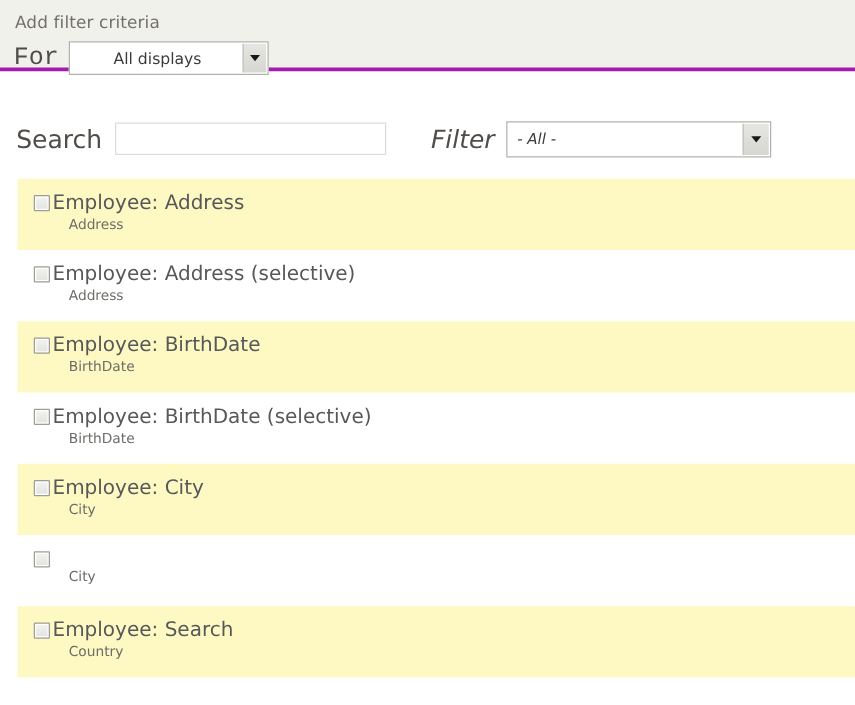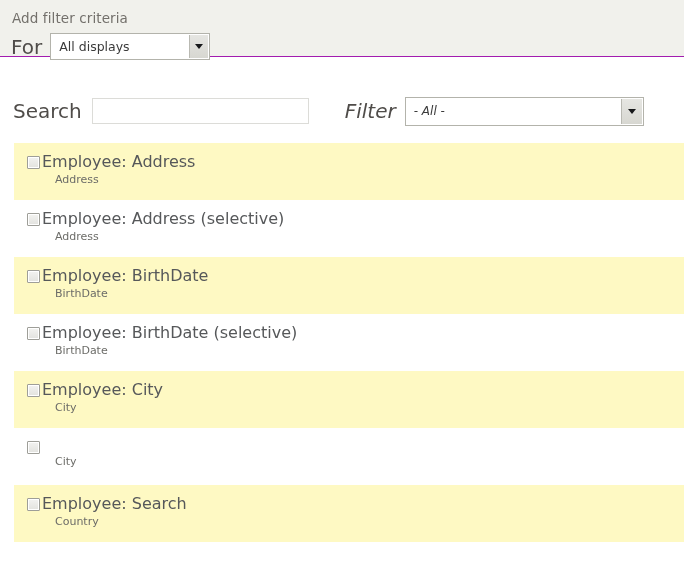--- a/index.html
+++ b/index.html
@@ -11,21 +11,21 @@
     height: 564px;
     background: #ffffff;
     font-family: "DejaVu Sans", "Liberation Sans", sans-serif;
     overflow: hidden;
     position: relative;
   }
 
   
   .header-band {
     background: #f1f1ec;
-    border-bottom: 1px solid #a21caf;
+    border-bottom: 3px solid #a21caf;
     padding: 9px 0 10px 0;
     height: 57px;
     box-sizing: border-box;
   }
   .header-title {
     font-size: 13.5px;
     color: #73706b;
     padding-left: 12px;
     line-height: 18px;
     letter-spacing: 0.1px;
@@ -34,20 +34,21 @@
     display: flex;
     align-items: center;
     padding-left: 11px;
     margin-top: 6px;
   }
   .for-label {
     font-size: 19px;
     color: #5d5a56;
     line-height: 22px;
     margin-right: 8px;
+    font-family: Liberation Mono, monospace;
   }
 
   
   .select-shell {
     position: relative;
     display: inline-block;
     background: #ffffff;
     border: 1px solid #b3b3ab;
     box-sizing: border-box;
     height: 27px;
@@ -74,22 +75,22 @@
     align-items: center;
     justify-content: center;
   }
   .select-shell .sel-button .arrow {
     width: 0;
     height: 0;
     border-left: 4px solid transparent;
     border-right: 4px solid transparent;
     border-top: 5px solid #17181a;
   }
-  #for-select { width: 160px; }
-  #filter-select { width: 239px; height: 29px; }
+  #for-select { width: 160px; text-align: center; }
+  #filter-select { width: 212px; height: 29px; }
   #filter-select .sel-value { line-height: 27px; font-size: 12px; }
   #filter-select .sel-button { width: 20px; }
 
   
   .controls-row {
     display: flex;
     align-items: center;
     padding-left: 13px;
     margin-top: 38px;
     height: 32px;

